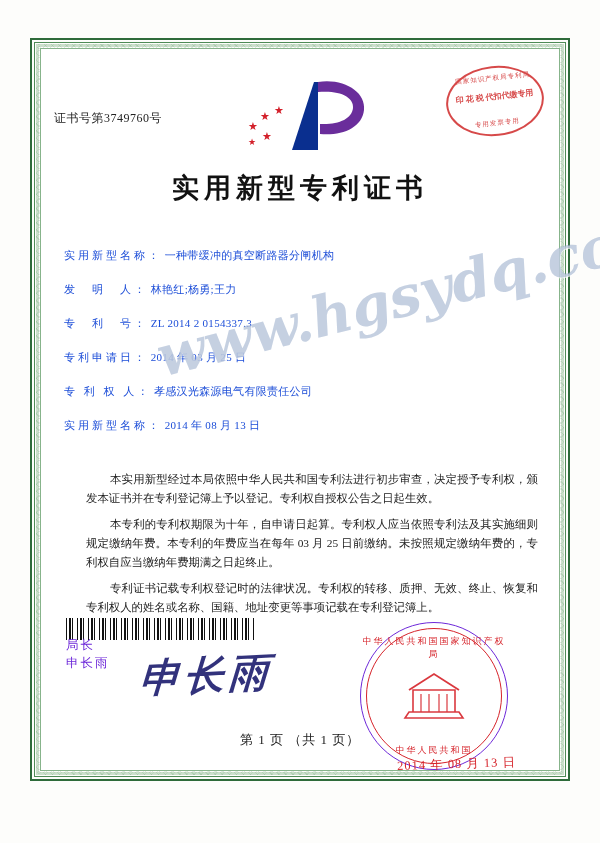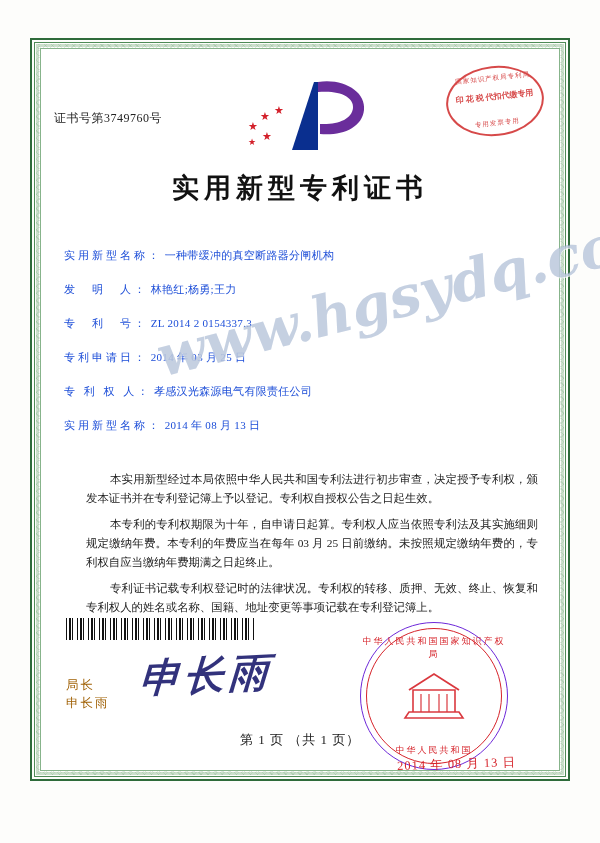--- a/index.html
+++ b/index.html
@@ -137,22 +137,22 @@
   .barcode{
     position:absolute;left:18px;top:562px;
     width:190px;height:22px;
     background-image:repeating-linear-gradient(90deg,
       #111 0 1px, transparent 1px 3px,
       #111 3px 5px, transparent 5px 6px,
       #111 6px 7px, transparent 7px 11px);
   }
 
   .signature-block{
-    position:absolute;left:18px;top:620px;
-    font-size:12.5px;line-height:18px;color:#a16207;
+    position:absolute;left:18px;top:580px;
+    font-size:12.5px;line-height:18px;color:#6d28d9;
     letter-spacing:2px;
   }
   .signature-script{
     position:absolute;left:92px;top:592px;
     font-size:40px;color:#1c1c6e;
     font-family:"Liberation Serif", serif;
     font-style:italic;font-weight:bold;
     letter-spacing:4px;
     transform:skewX(-6deg) rotate(-3deg);
     opacity:.9;

